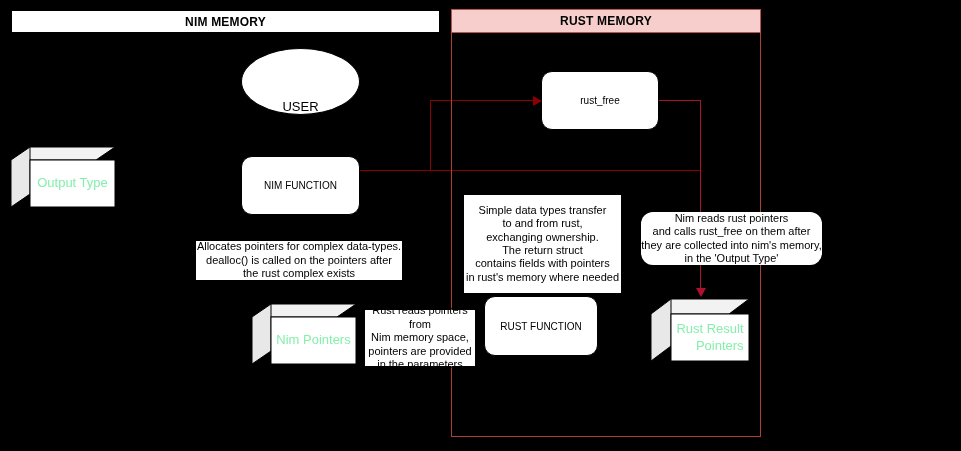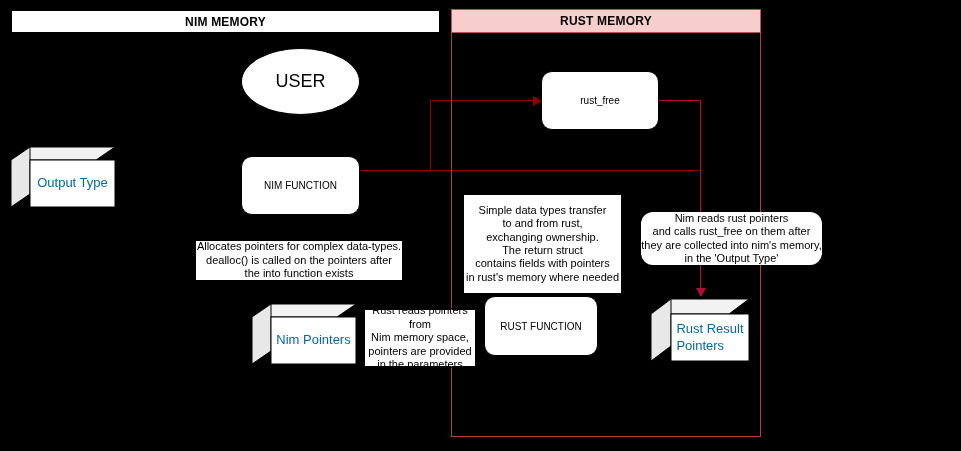--- a/index.html
+++ b/index.html
@@ -52,37 +52,37 @@
     color: #000000;
     text-align: center;
   }
 
   
   .ellipse {
     background: #ffffff;
     border: 1px solid #000000;
     border-radius: 50%;
     display: flex;
-    align-items: center;
-    justify-content: center;
-    font-size: 18px;
+    align-items: flex-end;
+    justify-content: center;
+    font-size: 13px;
     color: #000000;
   }
 
   
   .cube { }
   .cube svg { display: block; }
   .cube-label {
     position: absolute;
     display: flex;
     align-items: center;
     justify-content: center;
-    text-align: left;
+    text-align: right;
     font-size: 13px;
-    color: #0369a1;
+    color: #86efac;
     line-height: 1.25;
   }
 
   
   .note {
     background: #ffffff;
     color: #000000;
     font-size: 11px;
     line-height: 1.22;
     text-align: center;
@@ -155,21 +155,21 @@
   <div class="abs ellipse" style="left:241px; top:48px; width:119px; height:67px;">
     <span>USER</span>
   </div>
 
   <div class="abs proc" style="left:241px; top:156px; width:119px; height:59px;">
     <span>NIM FUNCTION</span>
   </div>
 
   <div class="abs note" style="left:196px; top:241px; width:206px; height:39px;">Allocates pointers for complex data-types.
 dealloc() is called on the pointers after
-the into function exists</div>
+the rust complex exists</div>
 
   <div class="abs cube" style="left:251px; top:303px; width:106px; height:62px;">
     <svg width="106" height="62" viewBox="0 0 106 62">
       <polygon points="1,14 20,1 105,1 86,14" fill="#f2f2f2" stroke="#000000" stroke-width="1"></polygon>
       <polygon points="1,14 1,61 20,48 20,1" fill="#e8e8e8" stroke="#000000" stroke-width="1"></polygon>
       <rect x="20" y="14" width="85" height="47" fill="#ffffff" stroke="#000000" stroke-width="1"></rect>
     </svg>
   </div>
   <div class="cube-label" style="left:271px; top:317px; width:85px; height:47px;">Nim Pointers</div>
 

